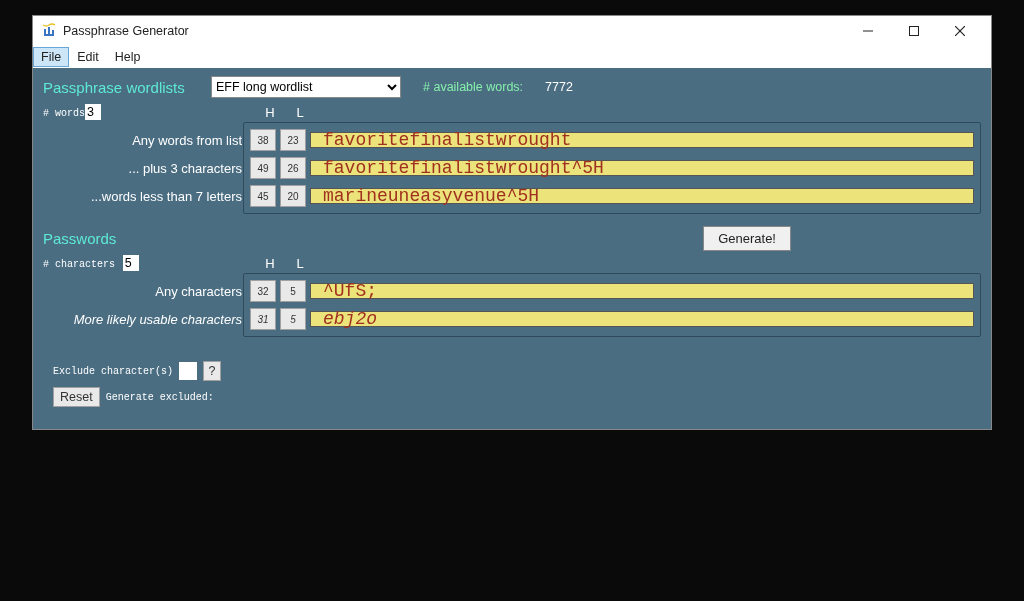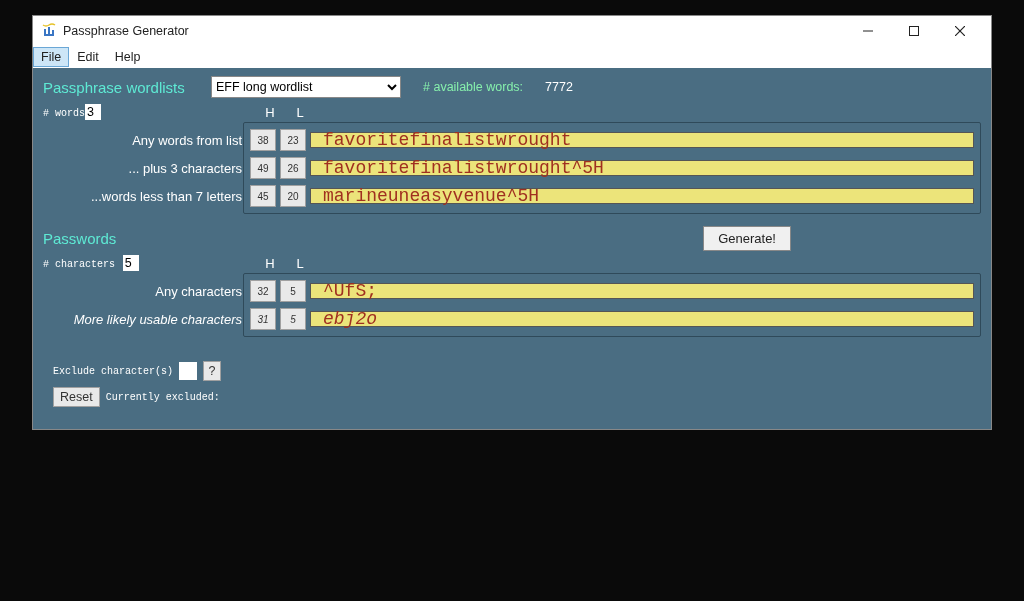--- a/index.html
+++ b/index.html
@@ -265,17 +265,17 @@
     <div style="height:22px;"></div>
 
     <div class="row" style="gap:6px; padding-left:10px;">
       <span class="small-label">Exclude character(s)</span>
       <input class="exclude-input" style="">
       <div class="q-btn">?</div>
     </div>
 
     <div class="row" style="gap:6px; padding-left:10px; margin-top:6px;">
       <div class="reset-btn">Reset</div>
-      <span class="small-label">Currently excluded:</span>
+      <span class="small-label">Generate excluded:</span>
     </div>
 
   </div>
 </div>
 
 </body></html>

